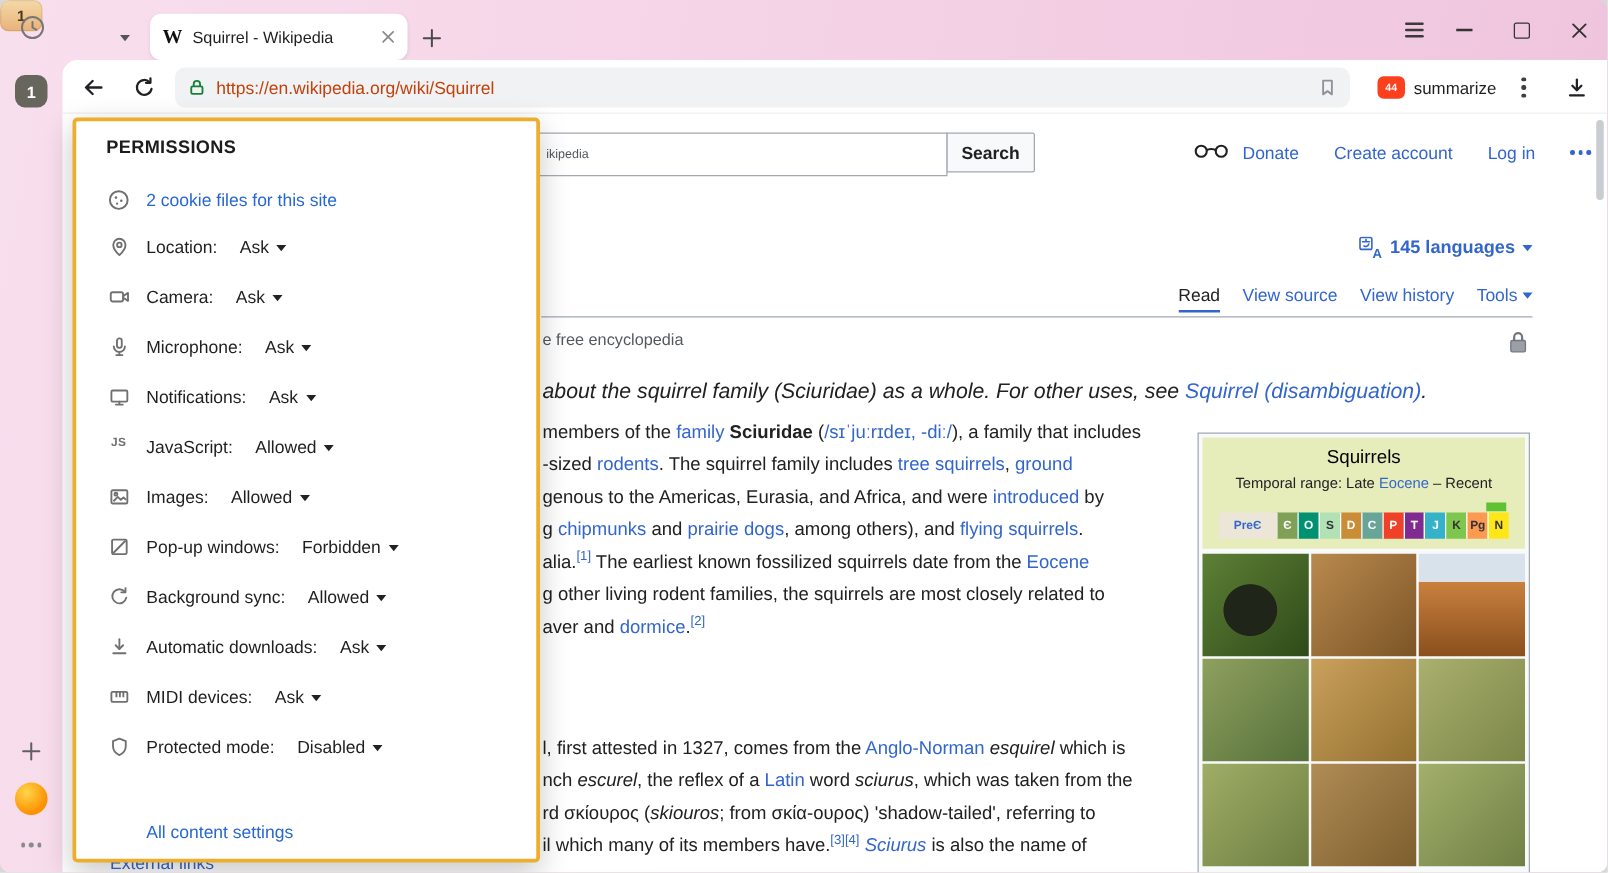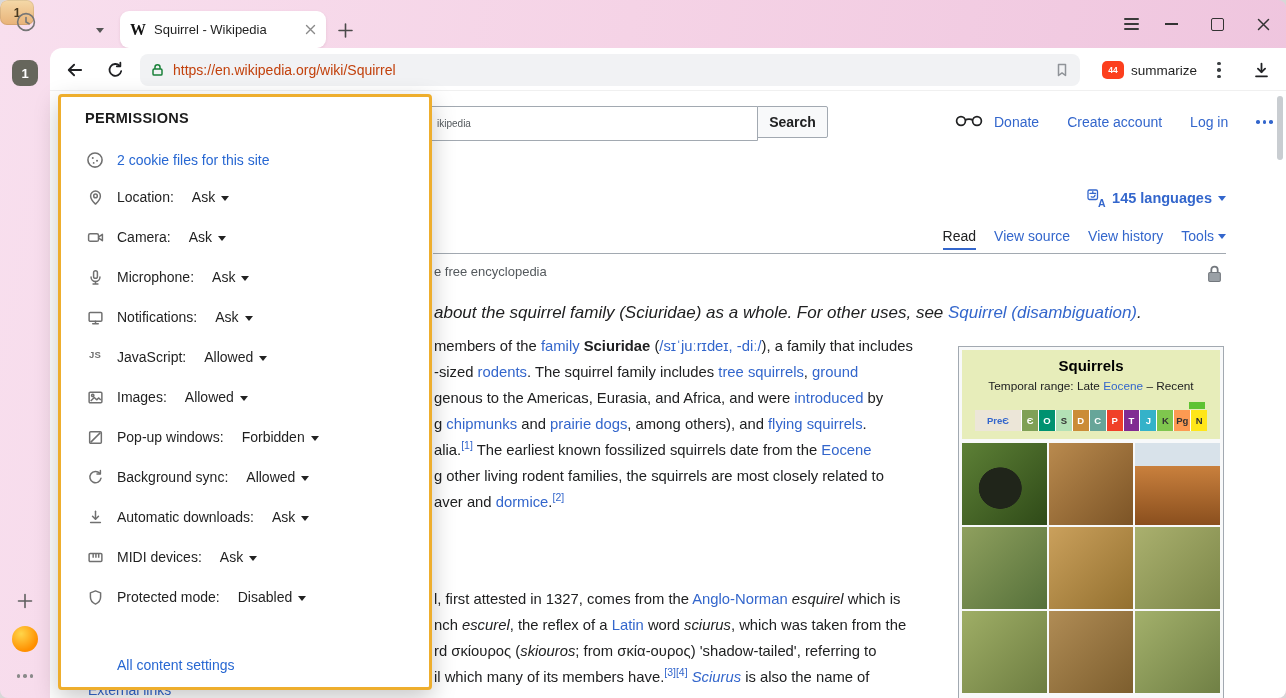--- a/index.html
+++ b/index.html
@@ -83,21 +83,21 @@
   .seg-lnk{color:#3366cc}
   .seg-it{font-style:italic}
   .seg-b{font-weight:700}
   .seg-sup{vertical-align:super;font-size:10.5px;line-height:0}
   .extlinks{position:absolute;left:88px;top:682px;font-size:14px;color:#3366cc}
 
   
   .infobox{position:absolute;left:958px;top:346px;width:266px;height:380px;background:#f8f9fa;border:1px solid #a2a9b1;
     box-sizing:border-box;padding:3px;z-index:5}
   .ibx-header{background:#e7edba;padding:7px 4px 6px}
-  .ibx-title{font-size:15px;font-weight:700;text-align:center;color:#000}
+  .ibx-title{font-size:15px;font-weight:400;text-align:center;color:#000}
   .ibx-temporal{margin-top:5px;font-size:11.8px;font-weight:400;text-align:center;color:#202122}
   .ibx-temporal .seg-lnk{color:#3366cc}
   .ts-wrap{position:relative;width:232px;margin:9px auto 1px;height:30px}
   .ts-marker{position:absolute;right:2px;top:0;width:16px;height:7px;background:#5ec232}
   .ts-bar{position:absolute;left:0;right:0;top:8px;height:21px;display:flex}
   .ts-seg{display:flex;align-items:center;justify-content:center;font-size:9.5px;font-weight:700;
     border-left:1px solid #fff;overflow:hidden;white-space:nowrap}
   .ts-seg:first-child{border-left:none}
   .photo-grid{margin-top:4px;display:grid;grid-template-columns:repeat(3,1fr);gap:2px}
   .photo{height:82px}

